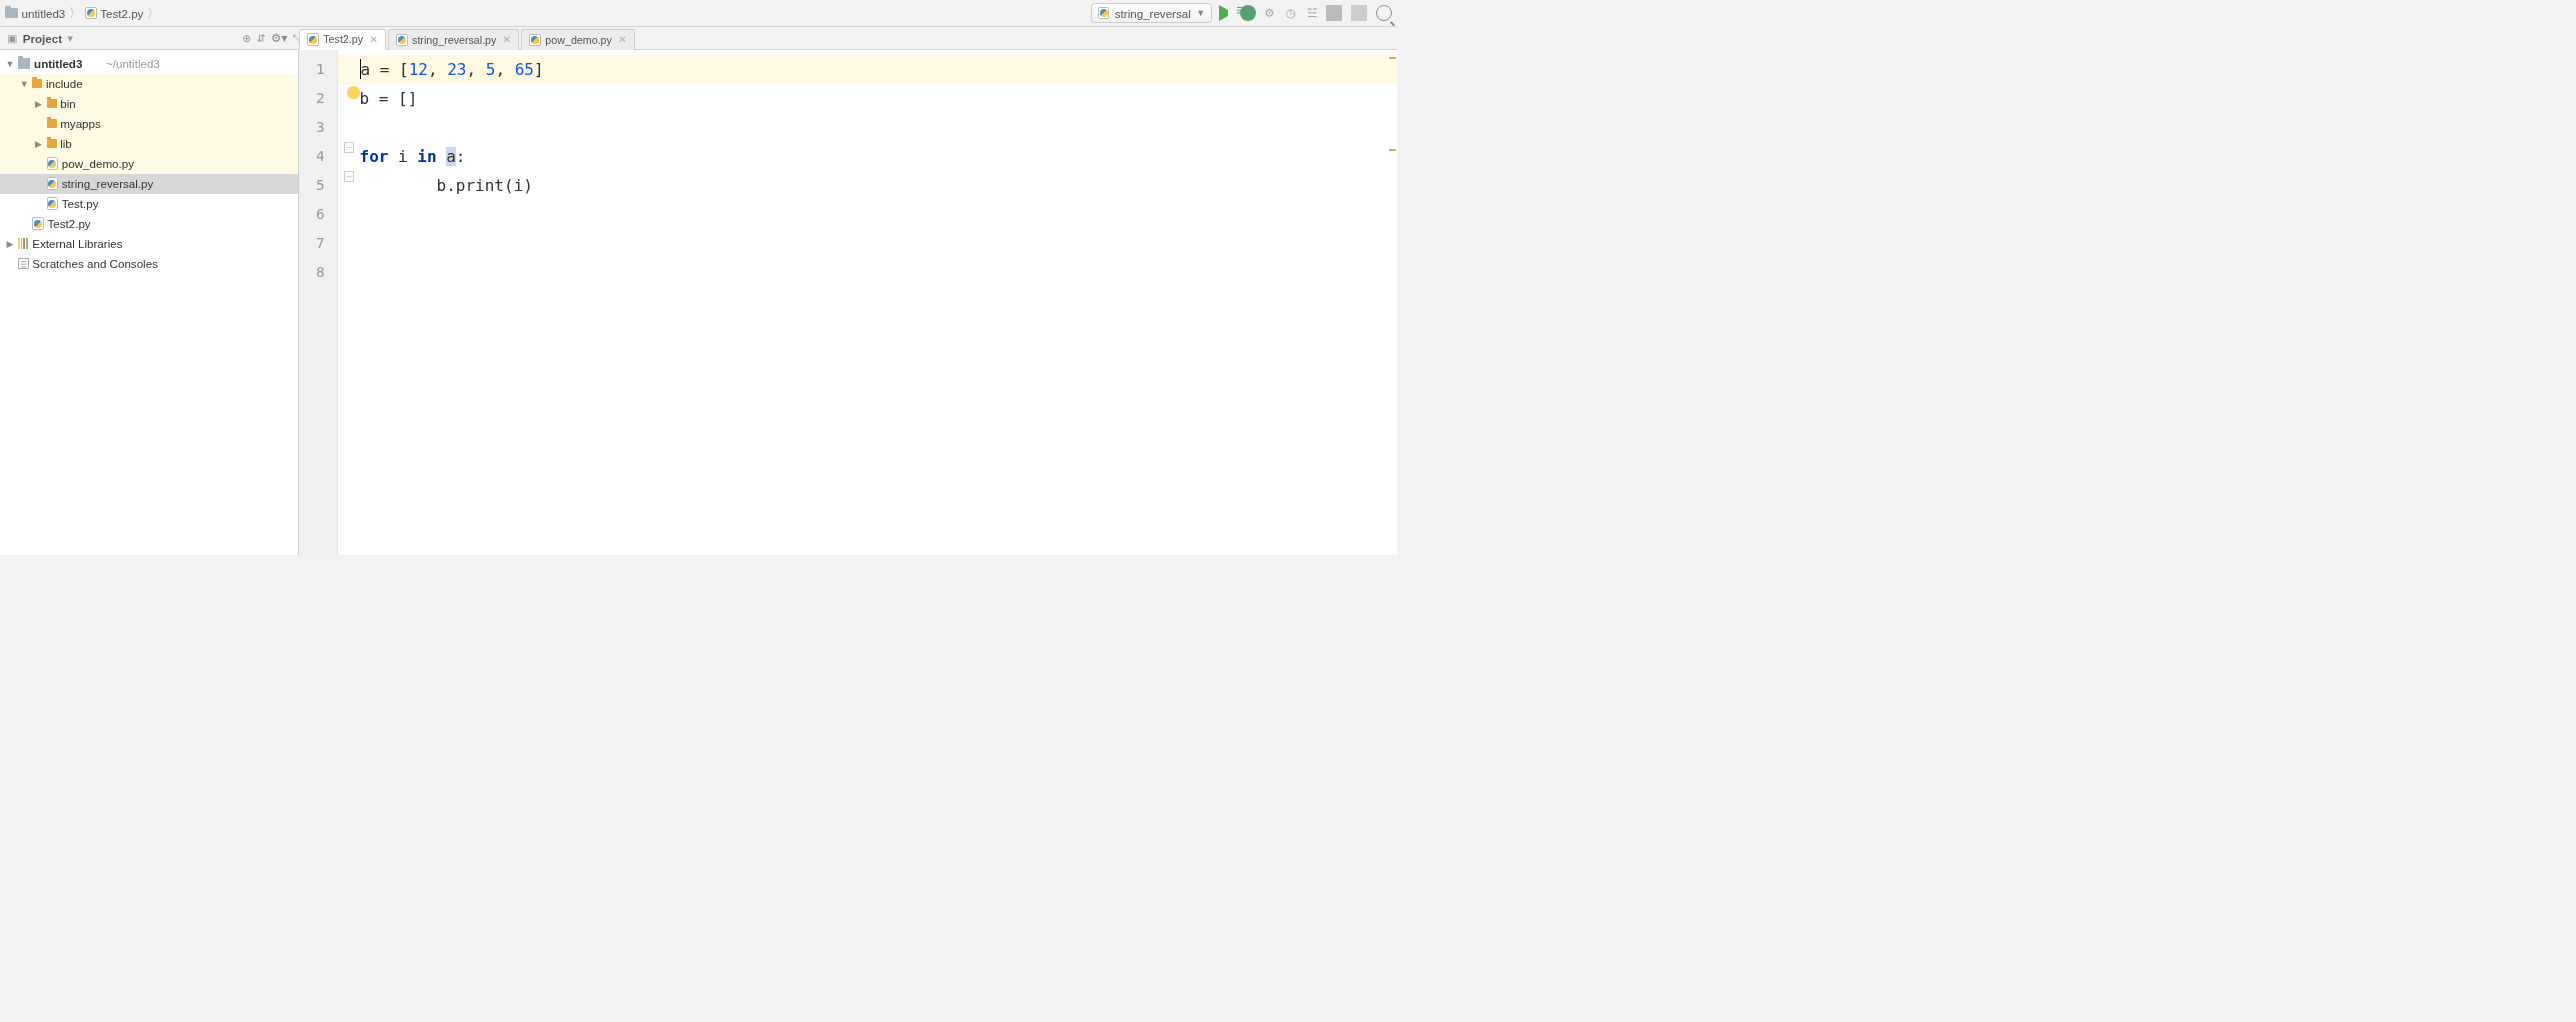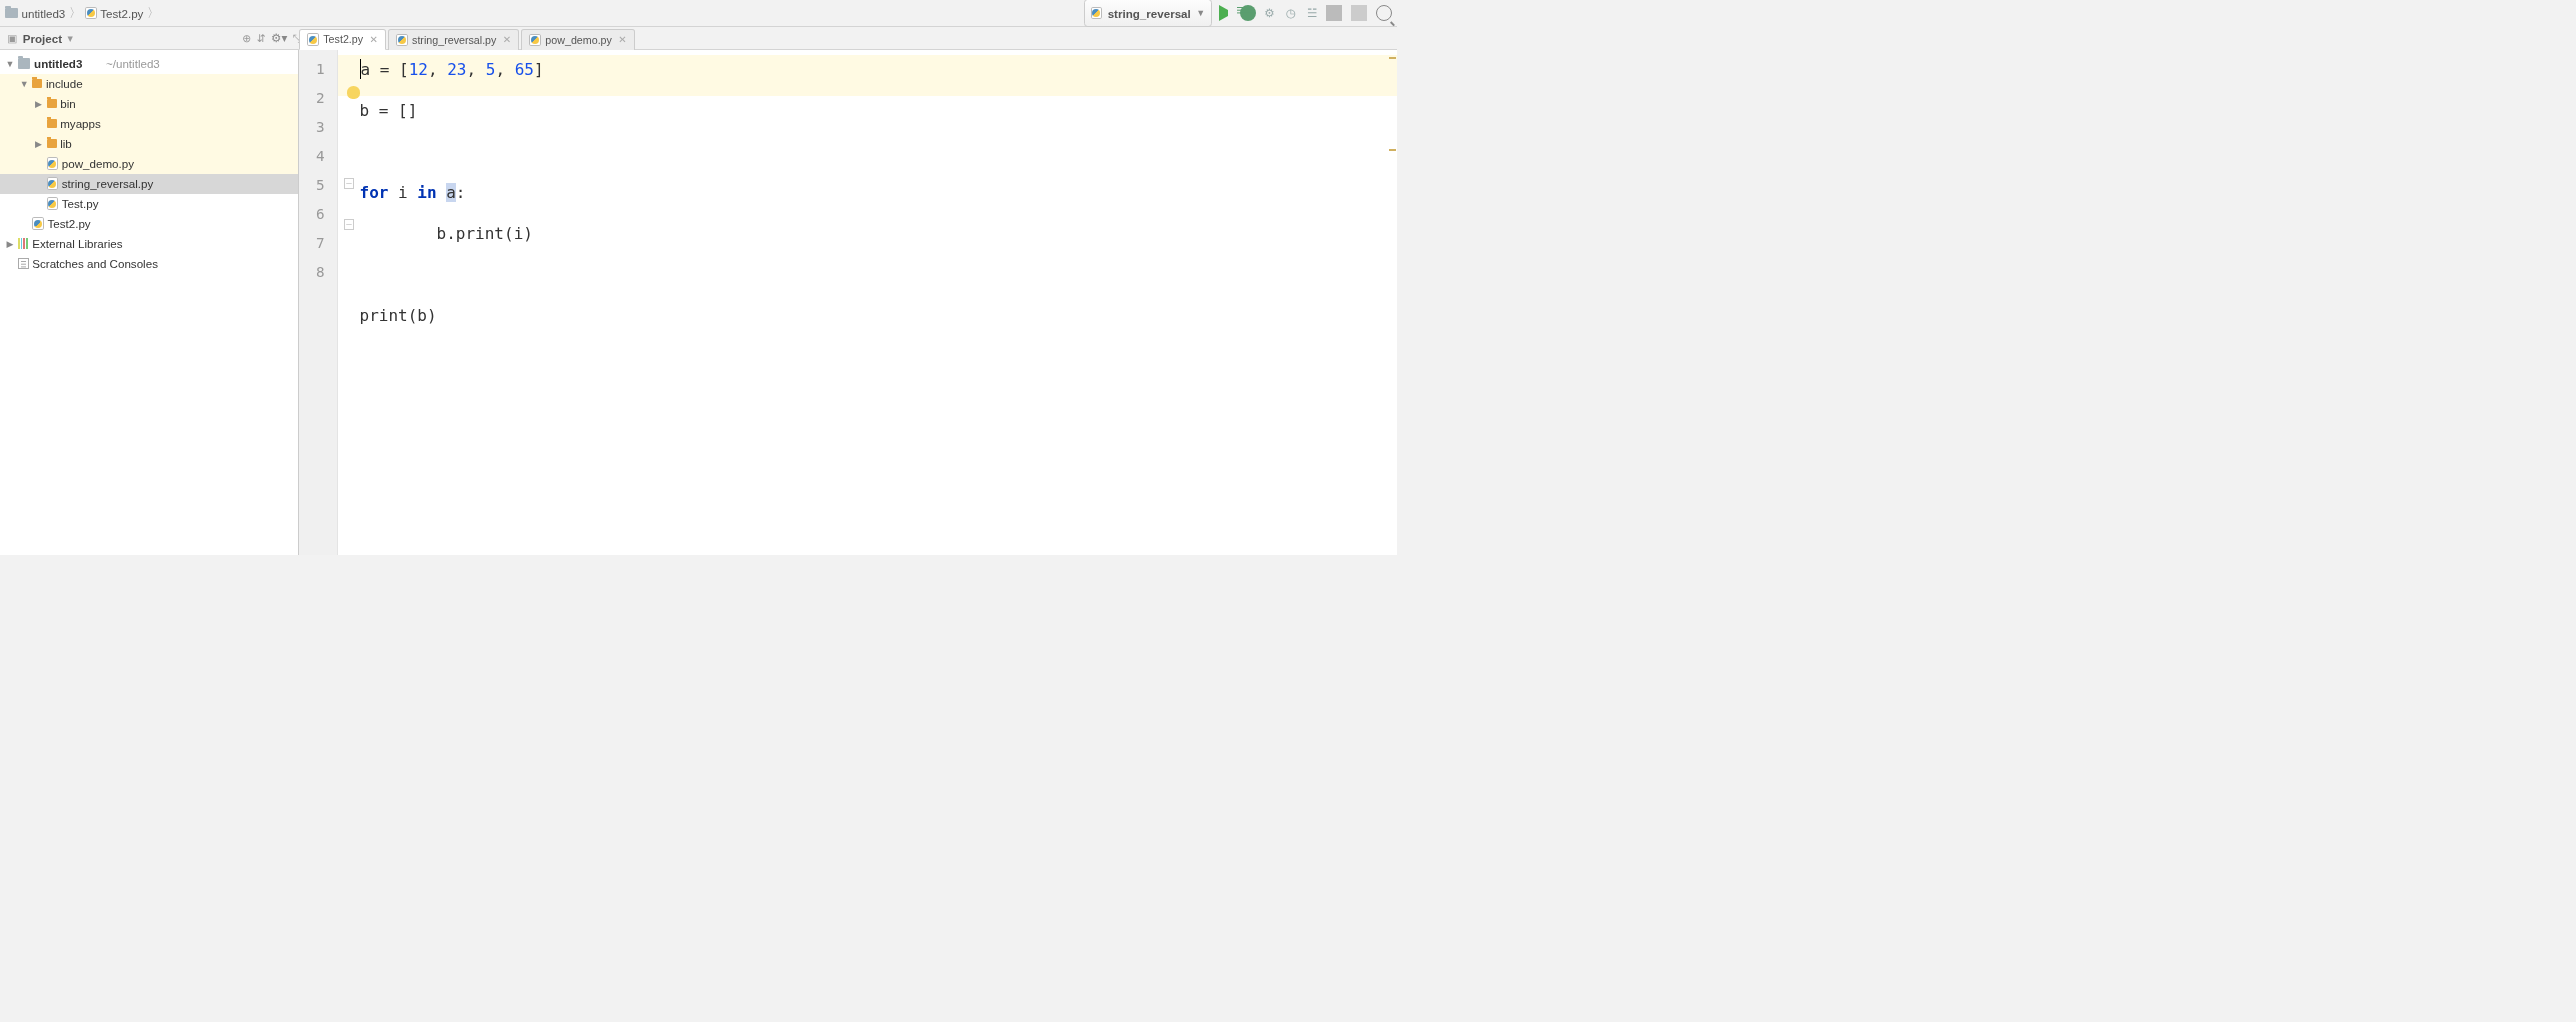--- a/index.html
+++ b/index.html
@@ -29,21 +29,21 @@
 .folder-icon { width: 12.5px; height: 10.7px; background: #aab6be; border-radius: 0.9px; display:inline-block; position:relative; }
 .folder-icon::before { content:""; position:absolute; top:-1.8px; left:0; width:5.4px; height:1.8px; background:#aab6be; border-radius:0.9px 0.9px 0 0;}
 .pyfile-icon { width: 11.6px; height: 12.5px; position: relative; display:inline-block; }
 .pyfile-icon::before { content:""; position:absolute; inset:0; background:#fff; border:0.9px solid #bbb; border-radius:1.8px;}
 .pyfile-icon::after { content:""; position:absolute; top:2.7px; left:1.8px; width:8px; height:8px; border-radius:50%;
   background: linear-gradient(135deg, #4c8ebf 50%, #f6c846 50%);}
 .run-config {
   display: flex; align-items: center; gap: 5.4px;
   background: linear-gradient(#fdfdfd,#f0f0f0);
   border: 0.9px solid #ccc; border-radius: 3.6px;
-  padding: 1.8px 5.4px; height: 28px; margin-right:7.2px;font-weight:bold;
+  padding: 1.8px 5.4px; height: 20px; margin-right:7.2px;
 }
 .run-config .chev { color:#888; font-size:9px;}
 .toolbar-btns { display:flex; align-items:center; gap:5.4px; }
 .toolbar-btns span { width:16px; height:16px; display:flex; align-items:center; justify-content:center; }
 .play-icon { width:0; height:0; border-left:9px solid #4caf50; border-top:5.4px solid transparent; border-bottom:5.4px solid transparent; }
 .bug-icon { width:10.7px; height:10.7px; border-radius:50%; background:#5a9e6f; position:relative;}
 .bug-icon::before{content:"";position:absolute;top:1.8px;left:-2.7px;width:16px;height:0.9px;background:#5a9e6f;box-shadow:0 2.7px #5a9e6f,0 5.4px #5a9e6f;}
 .gen-icon { color:#9aa; font-size:11.6px; }
 .stop-icon { width:10px; height:10px; background:#bbb; }
 .search-icon { width:11.6px; height:11.6px; border:1.8px solid #888; border-radius:50%; position:relative;}
@@ -110,21 +110,21 @@
   width:39px; background:#f0f0f0; border-right:0.9px solid #e4e4e4;
   padding-top:5.4px; color:#999; font-family: Menlo, Consolas, monospace;
   font-size:14.3px; text-align:right; user-select:none;
 }
 .gutter div { height:29px; padding-right:12.5px; line-height:29px;}
 .code-area {
   flex:1; padding:5.4px 0 0 21.5px;
   font-family: Menlo, Consolas, monospace;
   font-size:16px; line-height:29px; position:relative;
 }
-.code-line { height:41px; white-space:pre; }
+.code-line { height:29px; white-space:pre; }
 .line-hl { background:#fffae3; margin-left:-21.5px; padding-left:21.5px;}
 .caret { border-left:0.9px solid #000; animation:bl 1s steps(1) infinite; display:inline-block; height:20px; vertical-align:-3.6px;}
 @keyframes bl { 50%{opacity:0;} }
 .kw { color:#0033b3; font-weight:bold; }
 .num { color:#1750eb; }
 .sel-bg { background:#c8d6ef; }
 .fold-mark {
   position:absolute; left:-16px; width:10.7px; height:10.7px; font-size:9px;
   color:#bbb; border:0.9px solid #ccc; text-align:center; line-height:9px; background:#fff;
 }
@@ -293,21 +293,20 @@
     </div>
 
     <div class="code-area">
       <span class="bulb"></span>
       <div class="code-line line-hl"><span class="caret"></span><span>a</span><span> = [</span><span class="num">12</span><span>, </span><span class="num">23</span><span>, </span><span class="num">5</span><span>, </span><span class="num">65</span><span>]</span></div>
       <div class="code-line"><span>b = []</span></div>
       <div class="code-line"></div>
       <div class="code-line" style="position:relative"><span class="fold-mark">–</span><span class="kw">for</span><span> i </span><span class="kw">in</span><span> </span><span class="sel-bg">a</span><span>:</span></div>
       <div class="code-line" style="position:relative"><span class="fold-mark">–</span><span>        b.print(i)</span></div>
       <div class="code-line"></div>
-      <div class="code-line"><span>print(b)</span></div>
 
       <div class="right-marks">
         <i style="top:7.2px"></i>
         <i style="top:99px"></i>
       </div>
     </div>
   </div>
 
 </div>
 

